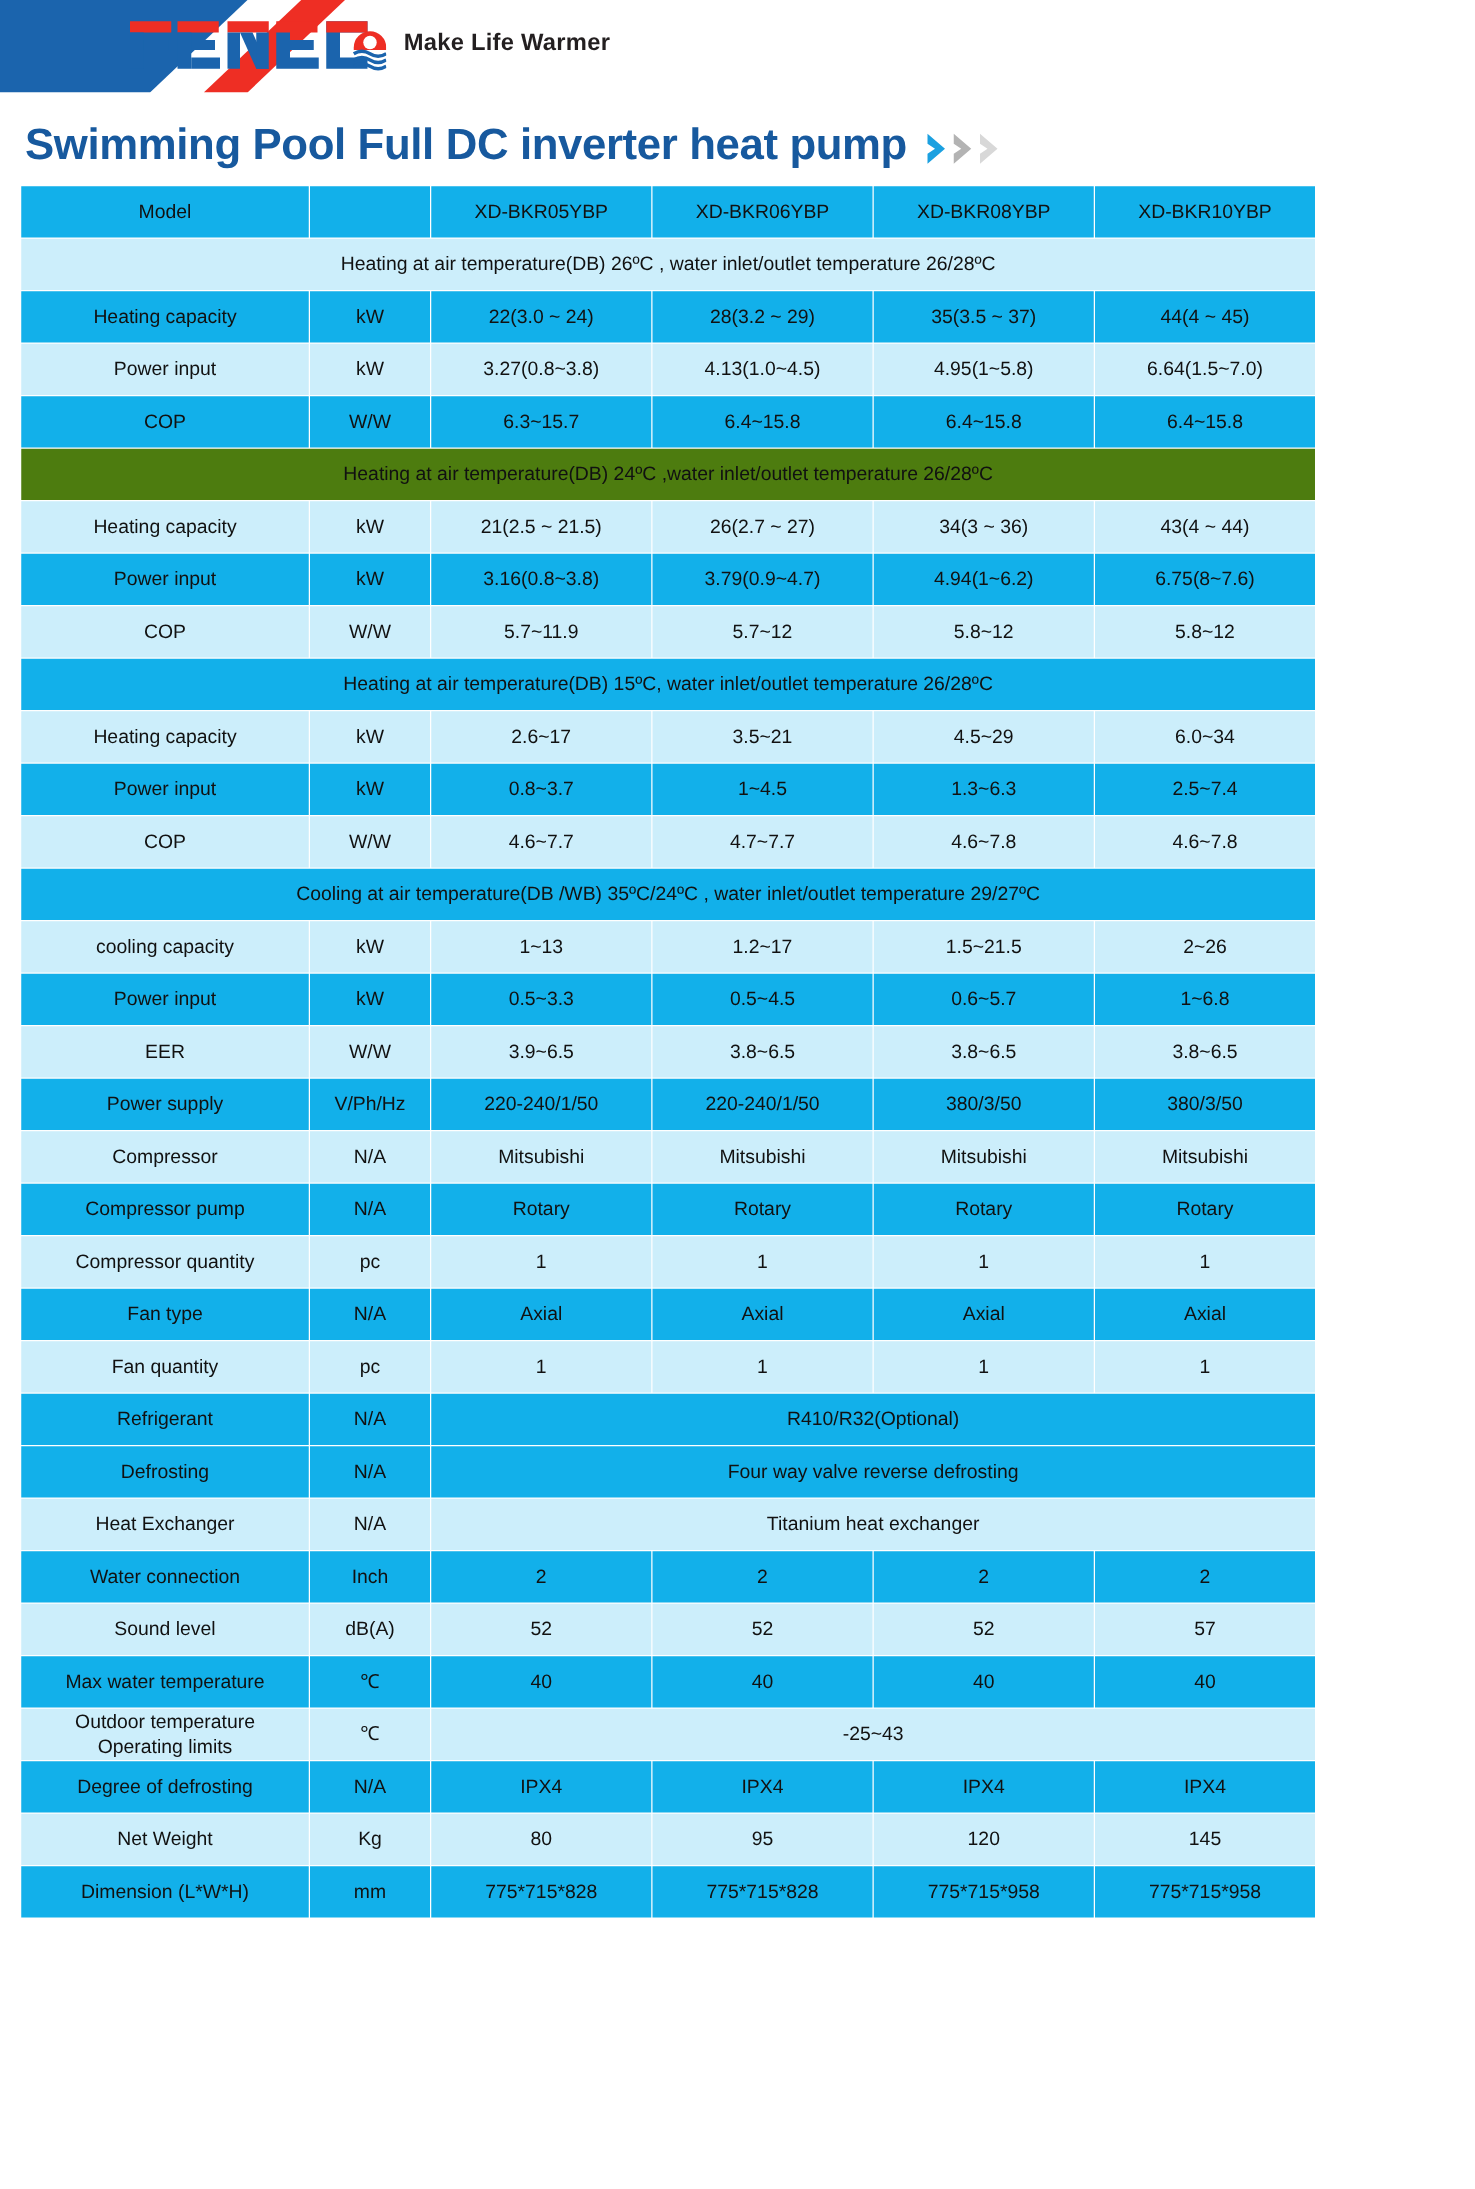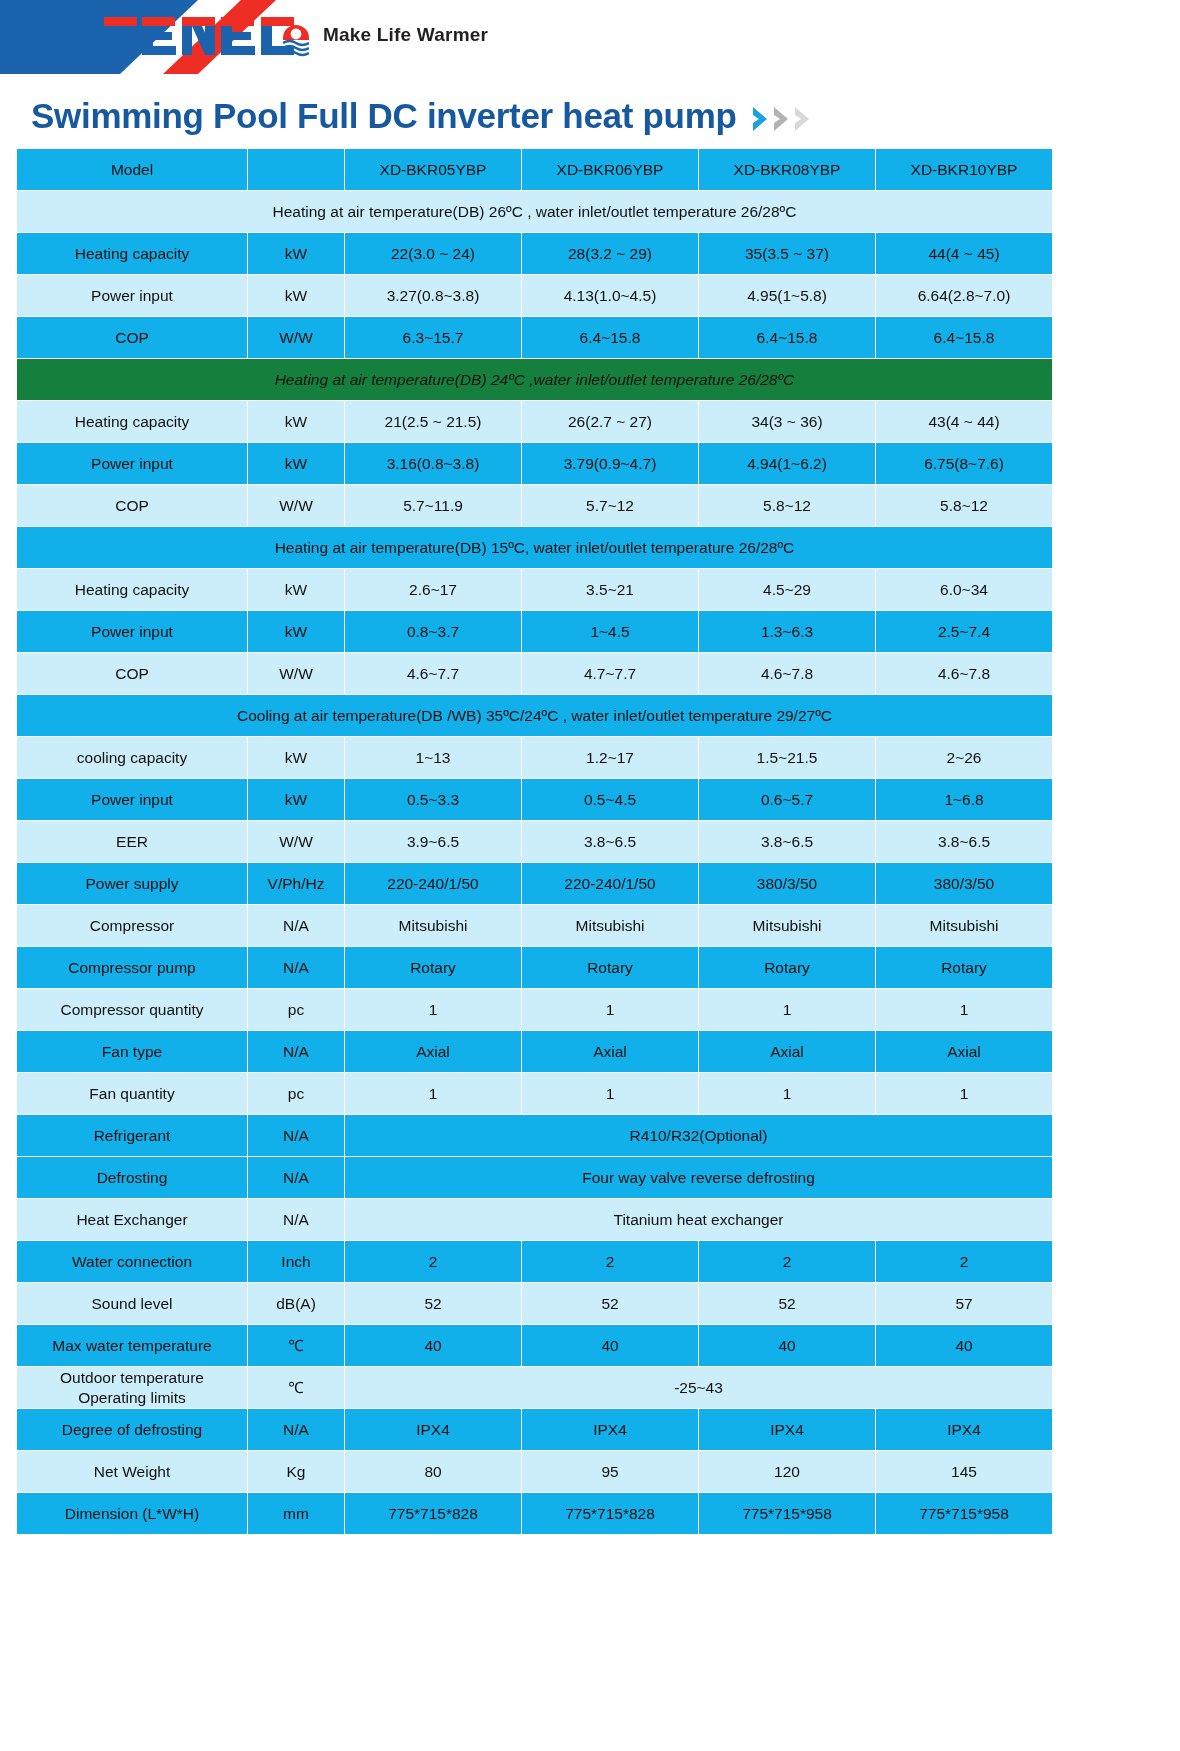--- a/index.html
+++ b/index.html
@@ -49,21 +49,21 @@
     color: #231f20;
     letter-spacing: .2px;
     padding-bottom: 2px;
   }
 
   
   .title-row {
     display: flex;
     align-items: center;
     gap: 14px;
-    padding: 28px 0 10px 31px;
+    padding: 28px 0 10px 20px;
     height: 58px;
     box-sizing: border-box;
   }
   .page-title {
     font-family: "Liberation Sans", sans-serif;
     font-size: 35px;
     font-weight: bold;
     color: #17599e;
     letter-spacing: -0.3px;
     white-space: nowrap;
@@ -94,21 +94,21 @@
     line-height: 1.25;
     word-break: break-word;
   }
   col.c-name  { width: 230px; }
   col.c-unit  { width: 96px; }
   col.c-model { width: 176px; }
 
   
   .dark  { background: #12b0ea; }
   .light { background: #cceefb; }
-  .white { background: #15803d; font-style: italic; }
+  .white { background: #4d7c0f; }
 
   .hdr-cell { font-size: 16px; margin-left: 12px; }
   .section-cell {
     font-size: 16px;
     height: 40px;
   }
   .tall { height: 66px; }
   .two-line { line-height: 1.28; margin-left: 24px; }
 </style>
 </head>
@@ -201,21 +201,21 @@
         <td class="dark">28(3.2 ~ 29)</td>
         <td class="dark">35(3.5 ~ 37)</td>
         <td class="dark">44(4 ~ 45)</td>
       </tr>
       <tr>
         <td class="light">Power input</td>
         <td class="light">kW</td>
         <td class="light">3.27(0.8~3.8)</td>
         <td class="light">4.13(1.0~4.5)</td>
         <td class="light">4.95(1~5.8)</td>
-        <td class="light">6.64(2.8~7.0)</td>
+        <td class="light">6.64(1.5~7.0)</td>
       </tr>
       <tr>
         <td class="dark">COP</td>
         <td class="dark">W/W</td>
         <td class="dark">6.3~15.7</td>
         <td class="dark">6.4~15.8</td>
         <td class="dark">6.4~15.8</td>
         <td class="dark">6.4~15.8</td>
       </tr>
       <tr>

